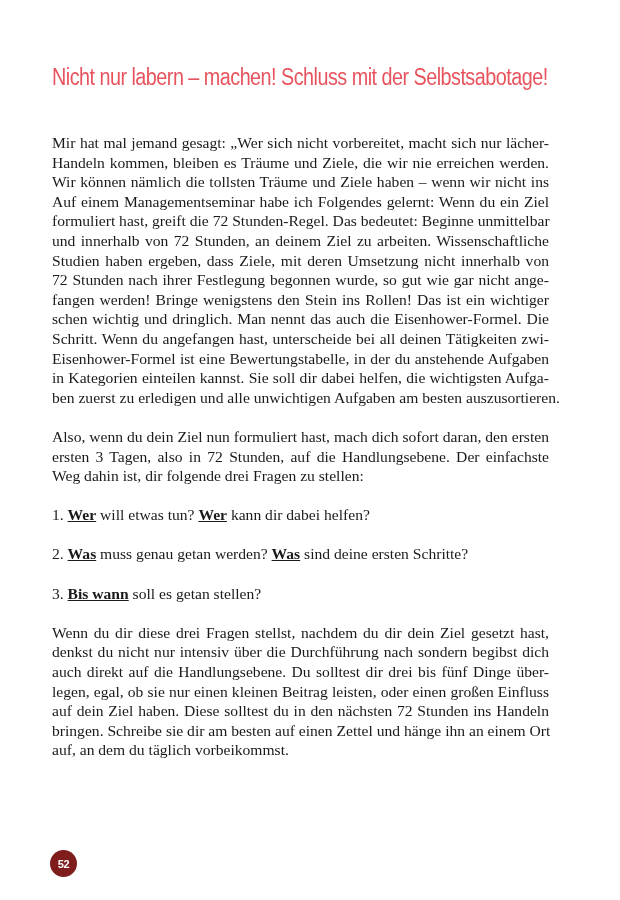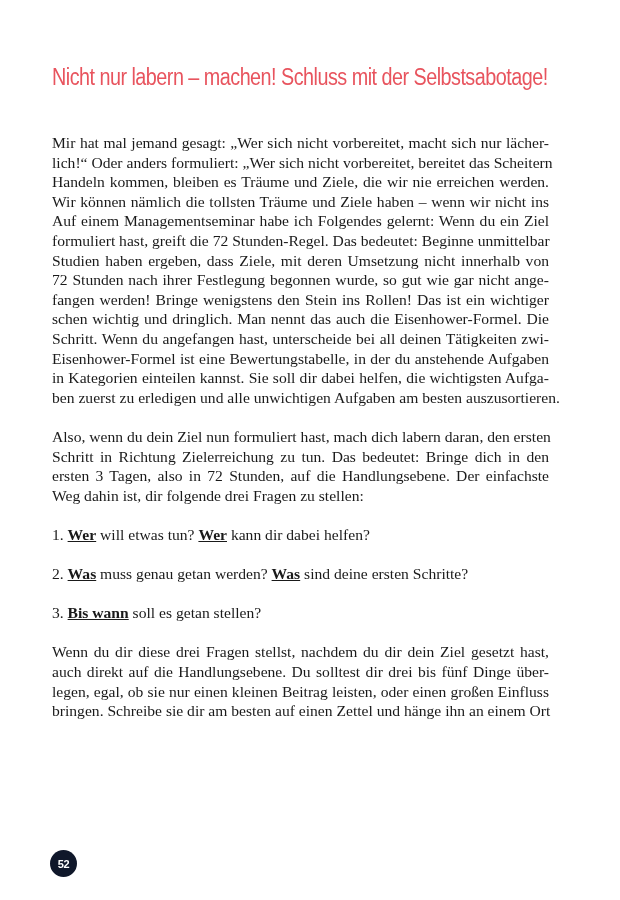--- a/index.html
+++ b/index.html
@@ -16,69 +16,71 @@
       font-family: "Liberation Serif", serif; font-size: 15.6px; line-height: 19.6px;
       color: #1a1a1a; text-align: justify; hyphens: manual; margin-top: 23px;
     }
     .para { margin: 0 0 19.6px 0; }
     .line { display: block; text-align: justify; text-align-last: justify; white-space: nowrap; height: 19.6px; }
     .line.last { text-align-last: left; }
     .list-item { margin: 0 0 19.6px 0; height: 19.6px; white-space: nowrap; }
     .list-item b { font-weight: bold; text-decoration: underline; }
     .page-number {
       position: absolute; left: 50px; top: 850px; width: 27px; height: 27px; border-radius: 50%;
-      background: #0f172a; color: #fff; font-family: "Liberation Sans", sans-serif; font-weight: bold;
+      background: #7f1d1d; color: #fff; font-family: "Liberation Sans", sans-serif; font-weight: bold;
       font-size: 11px; display: flex; align-items: center; justify-content: center; letter-spacing: -0.3px;
     }
   </style>
 </head>
 <body>
 
 <div class="page">
   <div class="heading">Nicht nur labern – machen! Schluss mit der Selbstsabotage!</div>
 
   <div class="body">
     <div class="para" id="p0">
         <span class="line">Mir hat mal jemand gesagt: „Wer sich nicht vorbereitet, macht sich nur lächer-</span>
-        <span class="line">lich!“ Oder anders formuliert: „Wer sich nicht vorbereitet, bereitet das Scheitern</span>
         <span class="line">Handeln kommen, bleiben es Träume und Ziele, die wir nie erreichen werden.</span>
         <span class="line">Wir können nämlich die tollsten Träume und Ziele haben – wenn wir nicht ins</span>
         <span class="line">Auf einem Managementseminar habe ich Folgendes gelernt: Wenn du ein Ziel</span>
         <span class="line">formuliert hast, greift die 72 Stunden-Regel. Das bedeutet: Beginne unmittelbar</span>
+        <span class="line">und innerhalb von 72 Stunden, an deinem Ziel zu arbeiten. Wissenschaftliche</span>
         <span class="line">Studien haben ergeben, dass Ziele, mit deren Umsetzung nicht innerhalb von</span>
         <span class="line">72 Stunden nach ihrer Festlegung begonnen wurde, so gut wie gar nicht ange-</span>
         <span class="line">fangen werden! Bringe wenigstens den Stein ins Rollen! Das ist ein wichtiger</span>
         <span class="line">schen wichtig und dringlich. Man nennt das auch die Eisenhower-Formel. Die</span>
         <span class="line">Schritt. Wenn du angefangen hast, unterscheide bei all deinen Tätigkeiten zwi-</span>
         <span class="line">Eisenhower-Formel ist eine Bewertungstabelle, in der du anstehende Aufgaben</span>
         <span class="line">in Kategorien einteilen kannst. Sie soll dir dabei helfen, die wichtigsten Aufga-</span>
         <span class="line last">ben zuerst zu erledigen und alle unwichtigen Aufgaben am besten auszusortieren.</span>
       </div>
     <div class="para" id="p1">
-        <span class="line">Also, wenn du dein Ziel nun formuliert hast, mach dich labern daran, den ersten</span>
-        <span class="line">Schritt in Richtung Zielerreichung zu tun. Das bedeutet: Bringe dich in den</span>
+        <span class="line">Also, wenn du dein Ziel nun formuliert hast, mach dich sofort daran, den ersten</span>
         <span class="line">ersten 3 Tagen, also in 72 Stunden, auf die Handlungsebene. Der einfachste</span>
         <span class="line last">Weg dahin ist, dir folgende drei Fragen zu stellen:</span>
       </div>
 
     <div class="list-item">
       <span>1.</span>
       <b>Wer</b><span> will etwas tun? </span><b>Wer</b><span> kann dir dabei helfen?</span>
     </div>
     <div class="list-item">
       <span>2.</span>
       <b>Was</b><span> muss genau getan werden? </span><b>Was</b><span> sind deine ersten Schritte?</span>
     </div>
     <div class="list-item">
       <span>3.</span>
       <b>Bis wann</b><span> soll es getan stellen?</span>
     </div>
 
     <div class="para" id="p2">
         <span class="line">Wenn du dir diese drei Fragen stellst, nachdem du dir dein Ziel gesetzt hast,</span>
+        <span class="line">denkst du nicht nur intensiv über die Durchführung nach sondern begibst dich</span>
         <span class="line">auch direkt auf die Handlungsebene. Du solltest dir drei bis fünf Dinge über-</span>
         <span class="line">legen, egal, ob sie nur einen kleinen Beitrag leisten, oder einen großen Einfluss</span>
+        <span class="line">auf dein Ziel haben. Diese solltest du in den nächsten 72 Stunden ins Handeln</span>
         <span class="line">bringen. Schreibe sie dir am besten auf einen Zettel und hänge ihn an einem Ort</span>
+        <span class="line last">auf, an dem du täglich vorbeikommst.</span>
       </div>
   </div>
 
   <div class="page-number">52</div>
 </div>
 
 </body></html>

